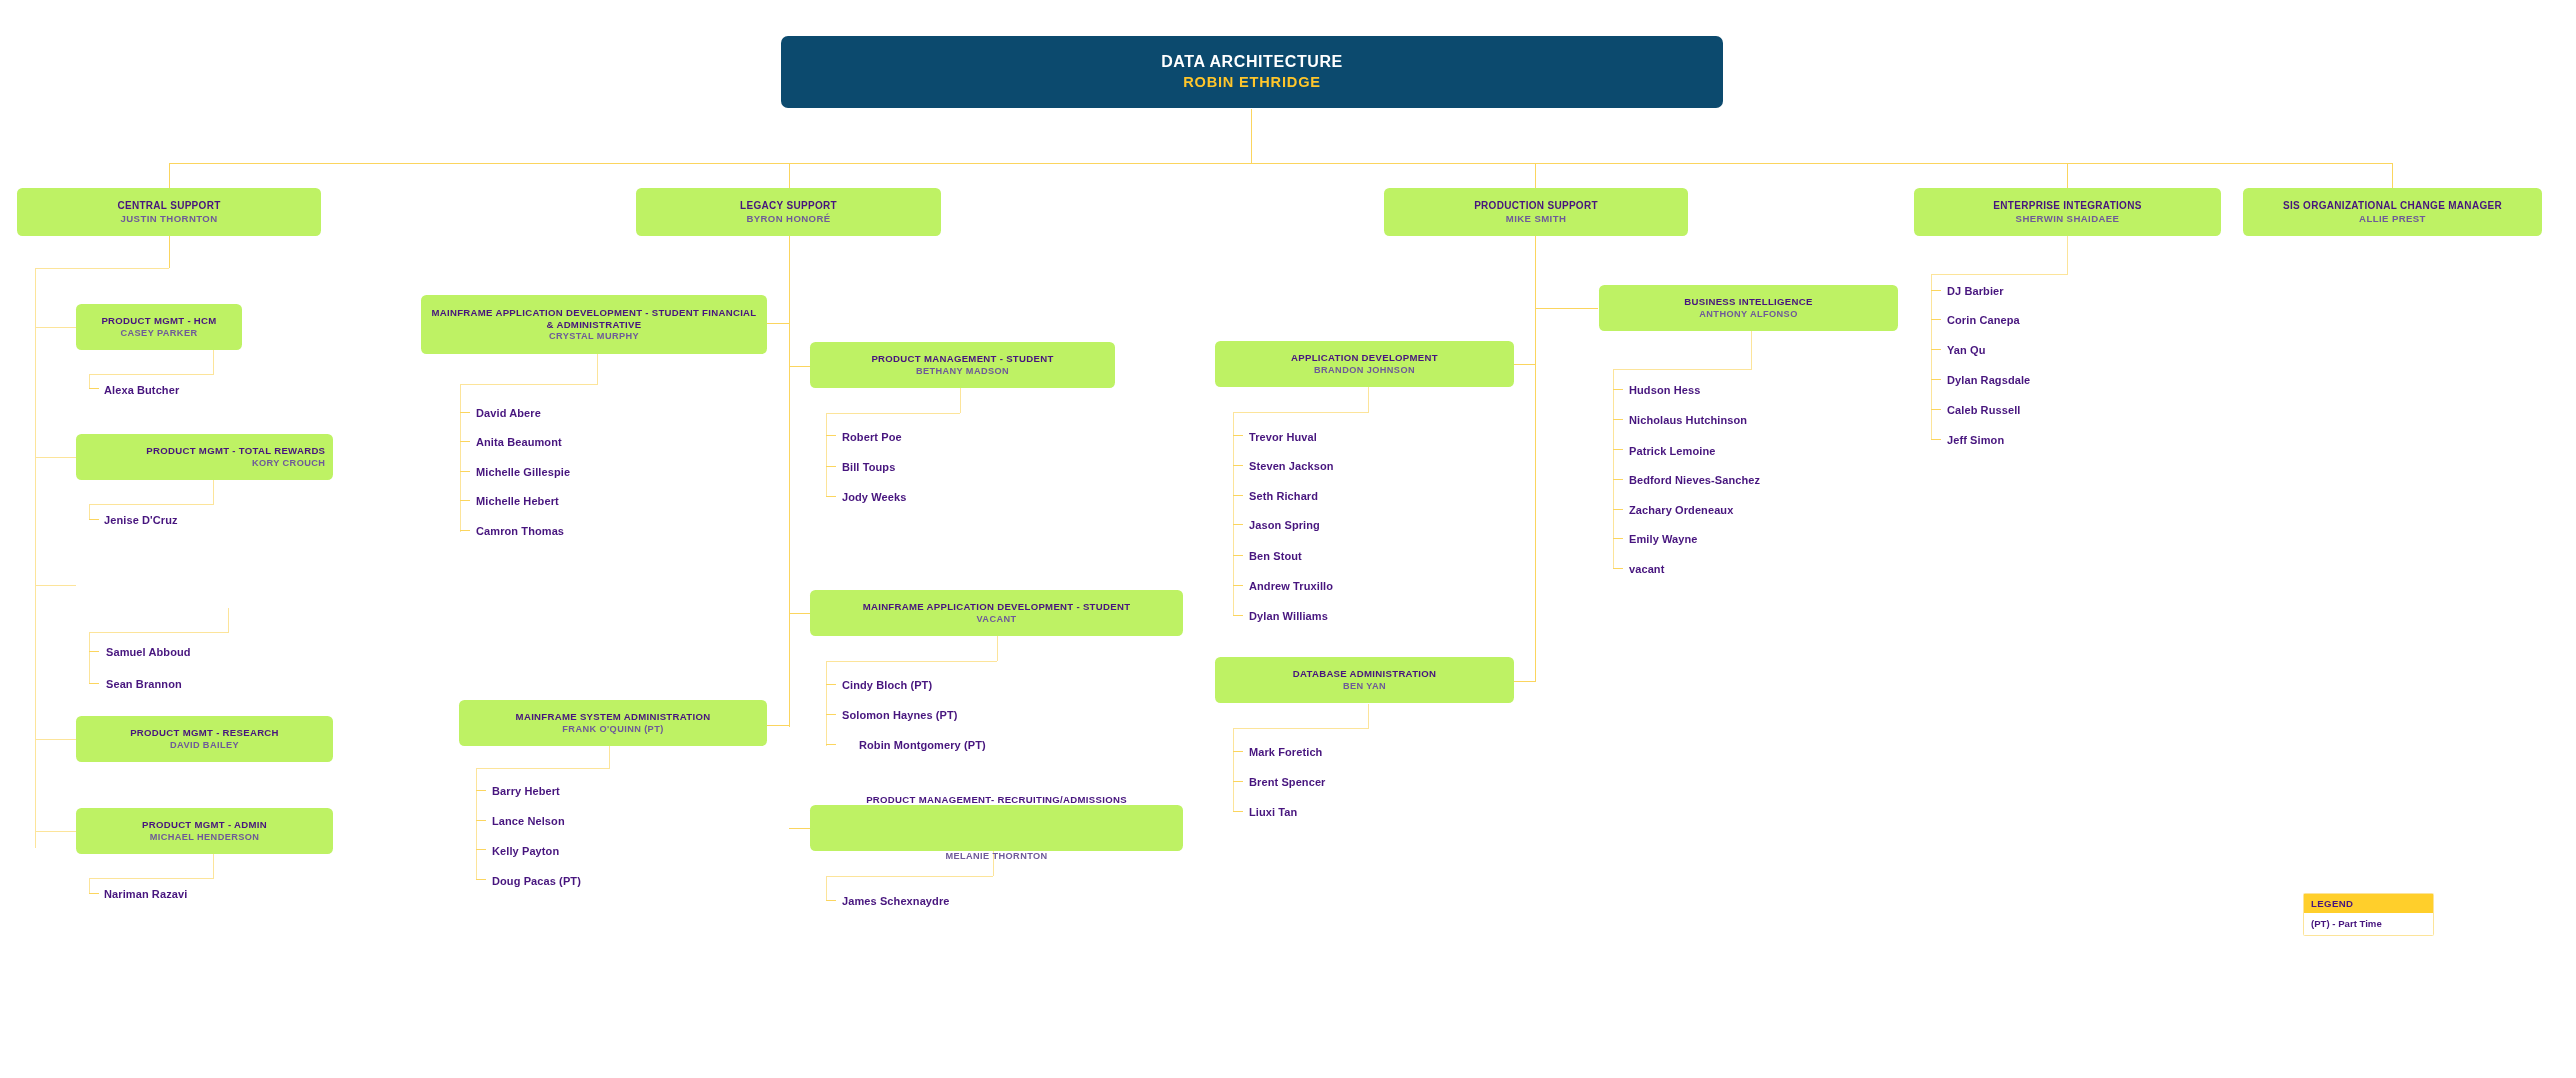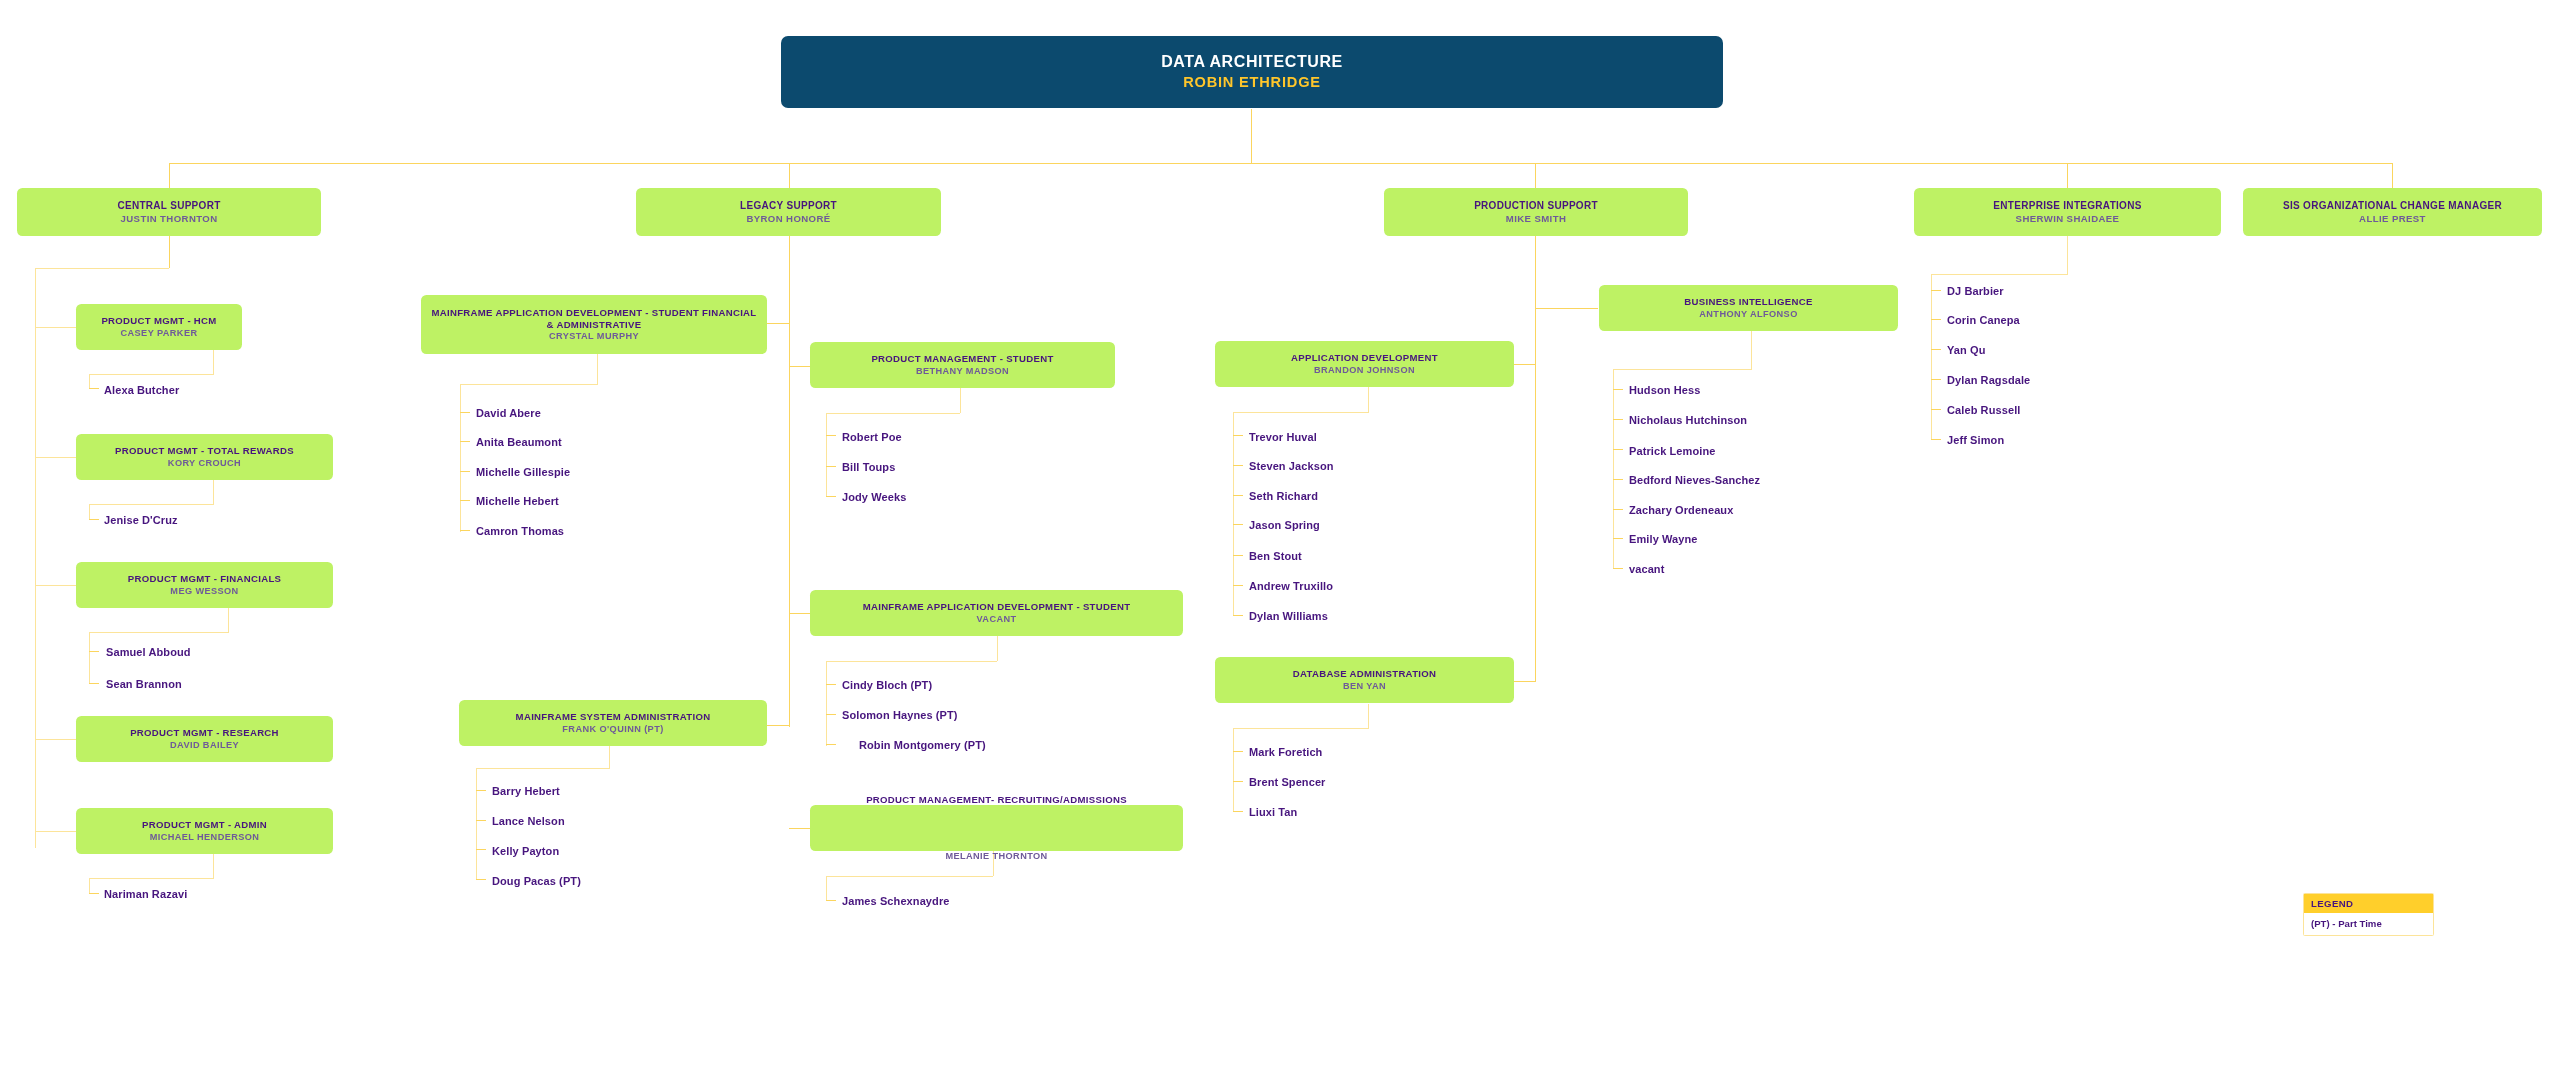--- a/index.html
+++ b/index.html
@@ -160,34 +160,30 @@
   <div class="node lvl3" style="left:76px;top:304px;width:166px;height:46px;">
     <div class="t">PRODUCT MGMT - HCM</div>
     <div class="s">CASEY PARKER</div>
   </div>
   <div class="ln v pale" style="left:213px;top:350px;height:25px;"></div>
   <div class="ln h pale" style="left:89px;top:374px;width:124px;"></div>
   <div class="ln v pale" style="left:89px;top:374px;height:15.4px;"></div>
   <div class="tick" style="left:89px;top:388px;"></div>
   <div class="staff" style="left:104px;top:385px;">Alexa Butcher</div>
 
-  <div class="node lvl3" style="left:76px;top:434px;width:257px;height:46px;">
+  <div class="node lvl3" style="left:76px;top:434px;width:257px;height:46px;align-items:flex-end;">
     <div class="t">PRODUCT MGMT - TOTAL REWARDS</div>
     <div class="s">KORY CROUCH</div>
   </div>
   <div class="ln v pale" style="left:213px;top:480px;height:25px;"></div>
   <div class="ln h pale" style="left:89px;top:504px;width:124px;"></div>
   <div class="ln v pale" style="left:89px;top:504px;height:15.4px;"></div>
   <div class="tick" style="left:89px;top:519px;"></div>
   <div class="staff" style="left:104px;top:515px;">Jenise D'Cruz</div>
 
-  <div class="node lvl3" style="left:76px;top:562px;width:257px;height:46px;">
-    <div class="t">PRODUCT MGMT - FINANCIALS</div>
-    <div class="s">MEG WESSON</div>
-  </div>
   <div class="ln v pale" style="left:228px;top:608px;height:25px;"></div>
   <div class="ln h pale" style="left:89px;top:632px;width:140px;"></div>
   <div class="ln v pale" style="left:89px;top:632px;height:52px;"></div>
   <div class="tick" style="left:89px;top:651px;"></div>
   <div class="staff" style="left:106px;top:647px;">Samuel Abboud</div>
   <div class="tick" style="left:89px;top:683px;"></div>
   <div class="staff" style="left:106px;top:679px;">Sean Brannon</div>
 
   <div class="node lvl3" style="left:76px;top:716px;width:257px;height:46px;">
     <div class="t">PRODUCT MGMT - RESEARCH</div>

